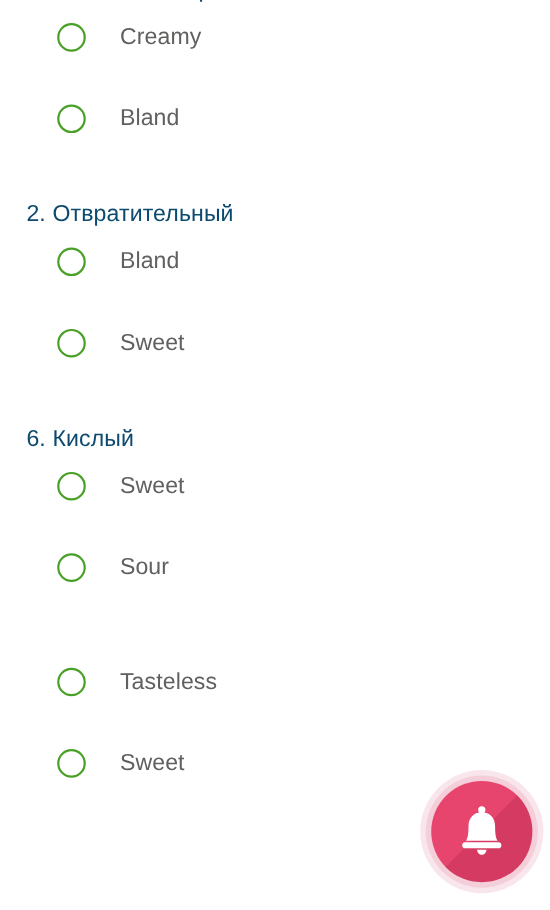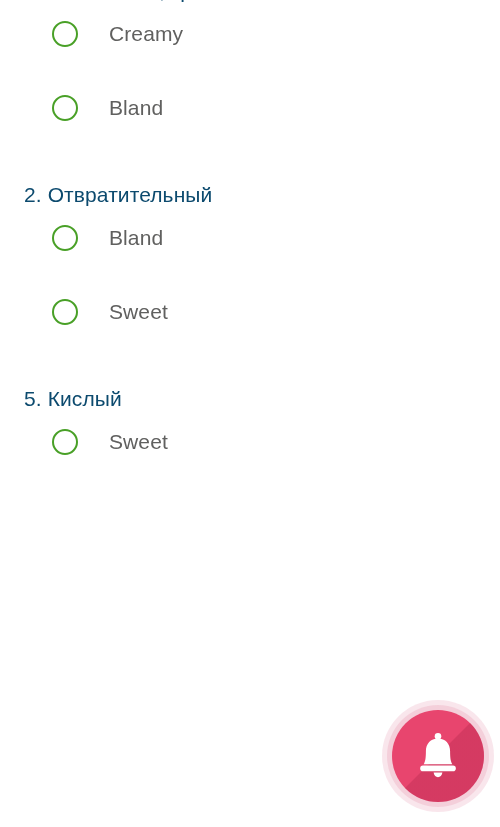--- a/index.html
+++ b/index.html
@@ -176,30 +176,44 @@
           <span class="option-label">Bland</span>
         </div>
         <div class="option-row">
           <span class="radio-outer"></span>
           <span class="option-label">Sweet</span>
         </div>
       </div>
     </div>
     <div class="block-gap"></div>
     <div class="question-block">
-      <div class="question-title">5. Кислый</div>
+      <div class="question-title">6. Кислый</div>
       <div class="options">
         <div class="option-row">
           <span class="radio-outer"></span>
           <span class="option-label">Sweet</span>
         </div>
+        <div class="option-row">
+          <span class="radio-outer"></span>
+          <span class="option-label">Sour</span>
+        </div>
       </div>
     </div>
     <div class="block-gap"></div>
     <div class="question-block">
+      <div class="options">
+        <div class="option-row">
+          <span class="radio-outer"></span>
+          <span class="option-label">Tasteless</span>
+        </div>
+        <div class="option-row">
+          <span class="radio-outer"></span>
+          <span class="option-label">Sweet</span>
+        </div>
+      </div>
     </div>
   </div>
 
 <div id="fab-wrap">
   <div class="fab-halo"></div>
   <div class="fab-halo2"></div>
   <button class="fab-button">
     <span class="fab-shadow"></span>
     <span class="fab-icon">
       <svg viewBox="0 0 46 48" width="46" height="48" aria-hidden="true">

